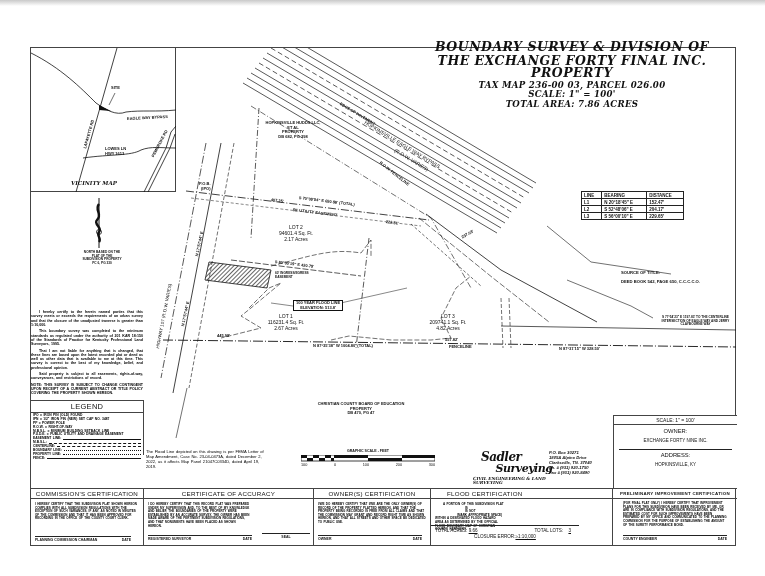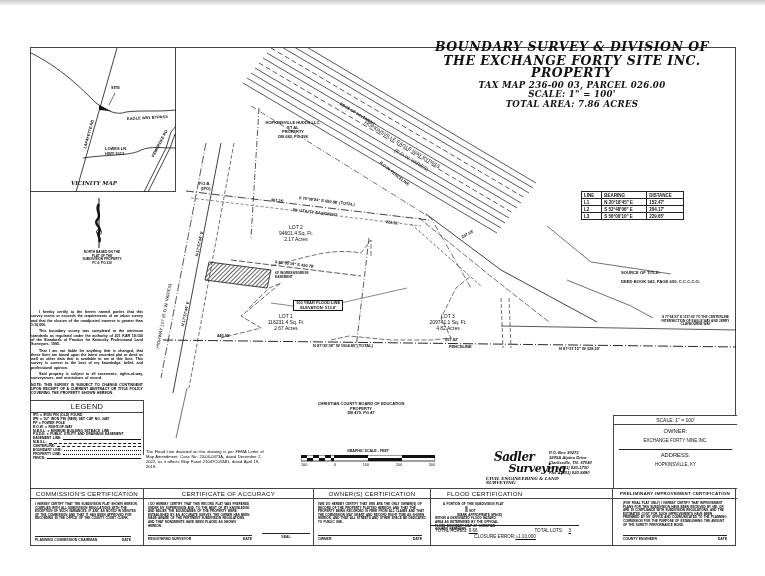--- a/index.html
+++ b/index.html
@@ -93,21 +93,21 @@
         </div>
       <div style="display:flex;gap:2px;">
           <span>FENCE:</span>
           <span style="flex:1;border-bottom:0.6px solid #111;margin-bottom:1.5px;"></span>
         </div>
     </div>
   </div>
 
   <div class="abs" style="left:376px;top:-7px;width:330px;">
     <div class="serif-title t1">BOUNDARY SURVEY &amp; DIVISION OF</div>
-    <div class="serif-title t1" style="margin-top:1px;">THE EXCHANGE FORTY SITE INC. PROPERTY</div>
+    <div class="serif-title t1" style="margin-top:1px;">THE EXCHANGE FORTY FINAL INC. PROPERTY</div>
     <div class="serif-title t2">TAX MAP 236-00 03, PARCEL 026.00</div>
     <div class="serif-title t2">SCALE: 1" = 100'</div>
     <div class="serif-title t2">TOTAL AREA: 7.86 ACRES</div>
   </div>
 
   <table class="lines abs" style="left:550px;top:143px;width:103px;">
     <tbody>
         <tr>
       <th>LINE</th>
       <th>BEARING</th>
@@ -272,21 +272,21 @@
     </svg>
     <div class="tiny" style="display:flex;justify-content:space-between;font-size:3.8px;font-weight:normal;">
       <span>100</span>
       <span>0</span>
       <span>100</span>
       <span>200</span>
       <span>300</span>
     </div>
   </div>
 
-  <div class="abs" style="left:442px;top:403px;width:100px;height:36px;margin-left:13px;">
+  <div class="abs" style="left:442px;top:403px;width:100px;height:36px;">
     <div class="serif-title" style="font-size:12px;text-align:left;padding-left:8px;letter-spacing:-0.5px;">Sadler</div>
     <div class="serif-title" style="font-size:11px;text-align:center;padding-left:2px;letter-spacing:-0.5px;">Surveying</div>
     <div class="serif-title" style="font-size:4.3px;text-align:left;margin-top:3px;">CIVIL ENGINEERING &amp; LAND SURVEYING</div>
   </div>
   <div class="abs" style="left:518px;top:402px;font-style:italic;font-size:4.2px;line-height:1.2;font-weight:bold;">
     <div>P.O. Box 30271</div>
     <div>1805A Alpine Drive</div>
     <div>Clarksville, TN. 37040</div>
     <div>ph. # (931) 920-1750</div>
     <div>Fax # (931) 920-8490</div>

